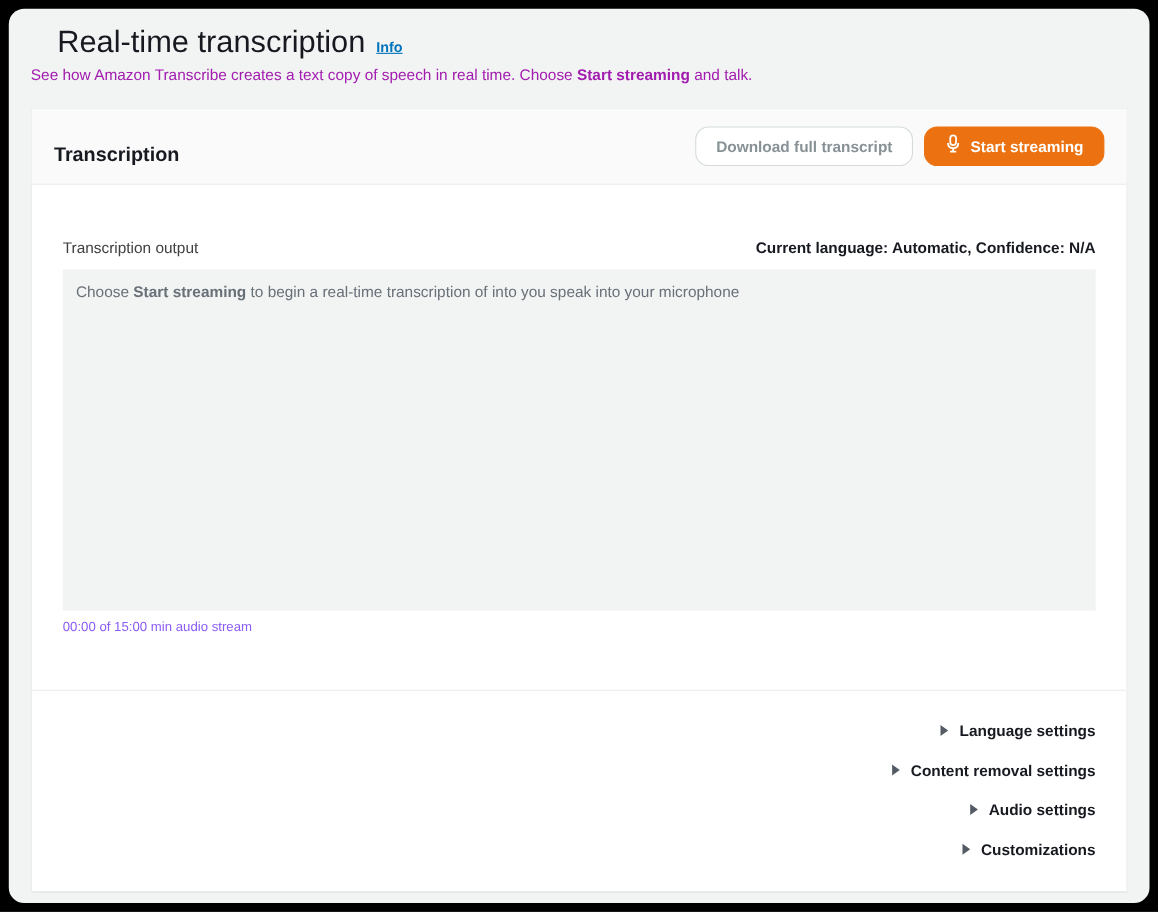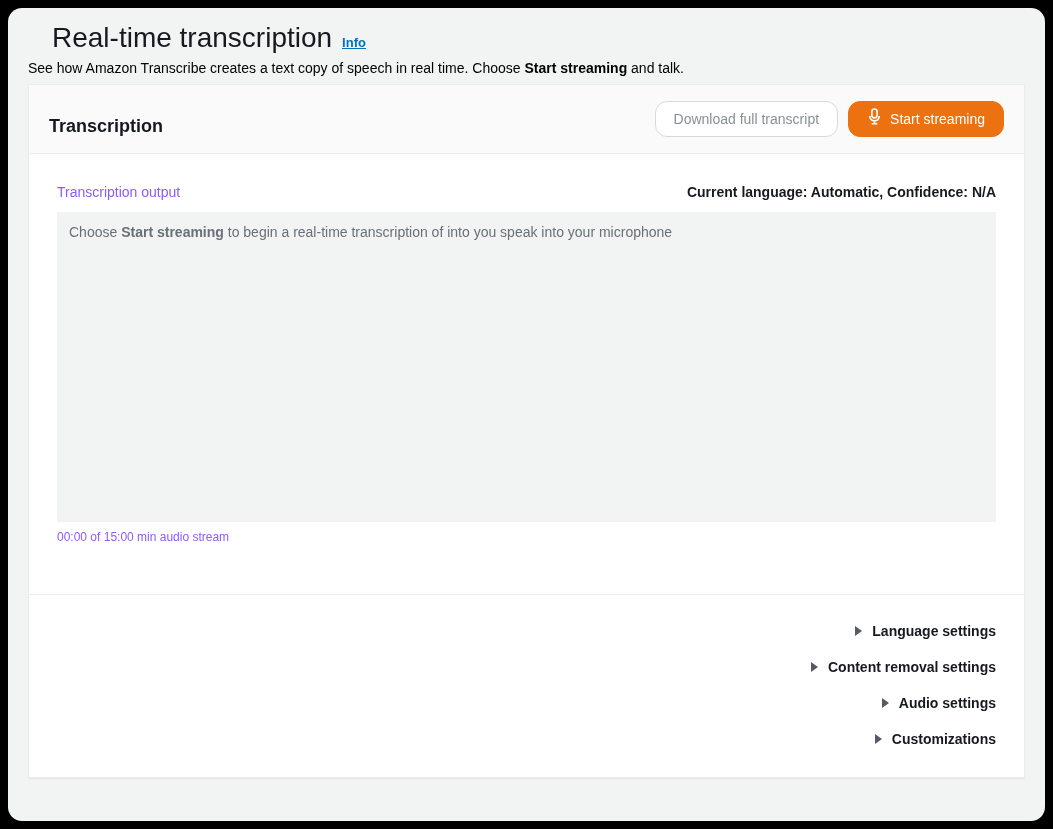--- a/index.html
+++ b/index.html
@@ -36,22 +36,22 @@
     }
     .info-link {
       color: #0073bb;
       font-size: 13px;
       font-weight: 600;
       cursor: pointer;
       text-decoration: underline;
     }
     .page-desc {
       font-size: 14px;
-      color: #000000;
-      margin-bottom: 8px;
+      color: #a21caf;
+      margin-bottom: 22px;
     }
     .page-desc b {
       font-weight: 700;
     }
     .panel {
       background: #fff;
       border: 1px solid #eaeded;
       box-shadow: 0 1px 1px rgba(0,0,0,0.05);
     }
     .panel-header {
@@ -67,21 +67,21 @@
       font-weight: 700;
       color: #16191f;
     }
     .panel-buttons {
       display: flex;
       gap: 10px;
     }
     .btn {
       border-radius: 12px;
       font-size: 14px;
-      font-weight: 400;
+      font-weight: 700;
       padding: 6px 18px;
       cursor: pointer;
       display: inline-flex;
       align-items: center;
       gap: 8px;
       line-height: 20px;
     }
     .btn-secondary {
       background: #fff;
       border: 1px solid #687078;
@@ -105,22 +105,23 @@
       padding: 30px 28px 10px 28px;
     }
     .output-header {
       display: flex;
       justify-content: space-between;
       align-items: baseline;
       margin-bottom: 12px;
       font-size: 14px;
     }
     .output-label {
-      color: #8b5cf6;
+      color: #404040;
       font-weight: 400;
+      margin-top: 19px;
     }
     .lang-status {
       font-weight: 700;
       color: #16191f;
     }
     .output-area {
       background: #f2f3f3;
       min-height: 310px;
       padding: 10px 12px;
       font-size: 14px;

